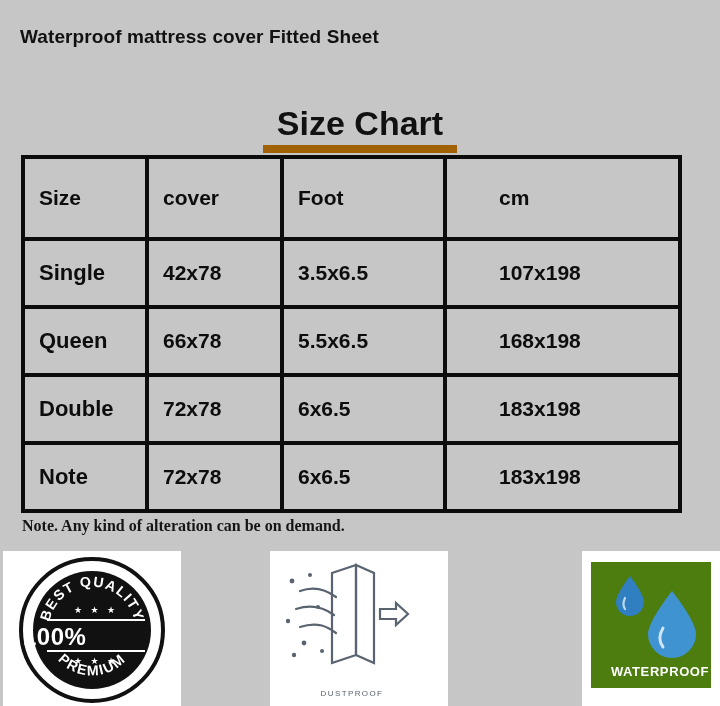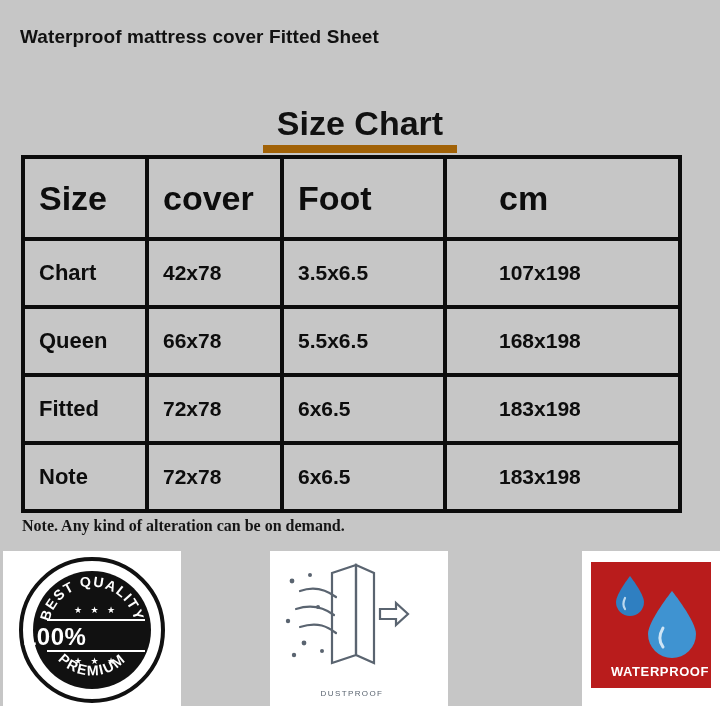--- a/index.html
+++ b/index.html
@@ -64,21 +64,21 @@
     text-align: left;
     vertical-align: middle;
     box-sizing: border-box;
   }
   table.size-chart col.c1 { width: 124px; }
   table.size-chart col.c2 { width: 135px; }
   table.size-chart col.c3 { width: 163px; }
   table.size-chart col.c4 { width: 235px; }
   table.size-chart thead td {
     height: 82px;
-    font-size: 34px;
+    font-size: 21px;
   }
   table.size-chart thead td.hdr-cm {
     padding-left: 52px;
   }
   table.size-chart tbody td.cell-cm {
     padding-left: 52px;
   }
   table.size-chart tbody td.cell-size {
     font-size: 22px;
   }
@@ -194,21 +194,21 @@
     width: 138px;
     height: 155px;
     background: #ffffff;
   }
   .badge-water .panel {
     position: absolute;
     left: 9px;
     top: 11px;
     width: 120px;
     height: 126px;
-    background: #b91c1c;
+    background: #4d7c0f;
   }
   .badge-water .wp-label {
     position: absolute;
     left: 9px;
     top: 102px;
     width: 120px;
     text-align: center;
     color: #ffffff;
     font-size: 13px;
     font-weight: bold;
@@ -247,33 +247,33 @@
     <thead>
       <tr>
         <td>Size</td>
         <td>cover</td>
         <td>Foot</td>
         <td class="hdr-cm">cm</td>
       </tr>
     </thead>
     <tbody>
       <tr>
-        <td class="cell-size">Chart</td>
+        <td class="cell-size">Single</td>
         <td>42x78</td>
         <td>3.5x6.5</td>
         <td class="cell-cm">107x198</td>
       </tr>
       <tr>
         <td class="cell-size">Queen</td>
         <td>66x78</td>
         <td>5.5x6.5</td>
         <td class="cell-cm">168x198</td>
       </tr>
       <tr>
-        <td class="cell-size">Fitted</td>
+        <td class="cell-size">Double</td>
         <td>72x78</td>
         <td>6x6.5</td>
         <td class="cell-cm">183x198</td>
       </tr>
       <tr>
         <td class="cell-size">Note</td>
         <td>72x78</td>
         <td>6x6.5</td>
         <td class="cell-cm">183x198</td>
       </tr>

